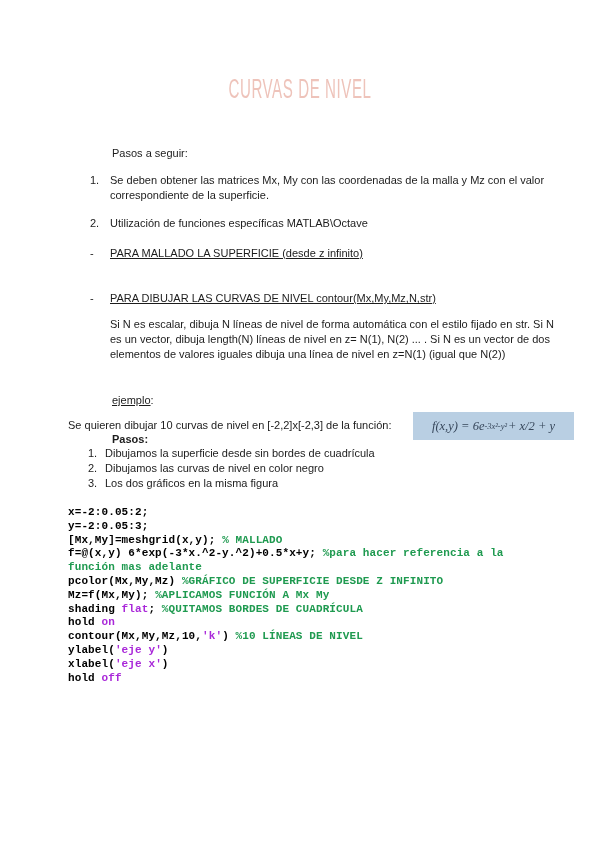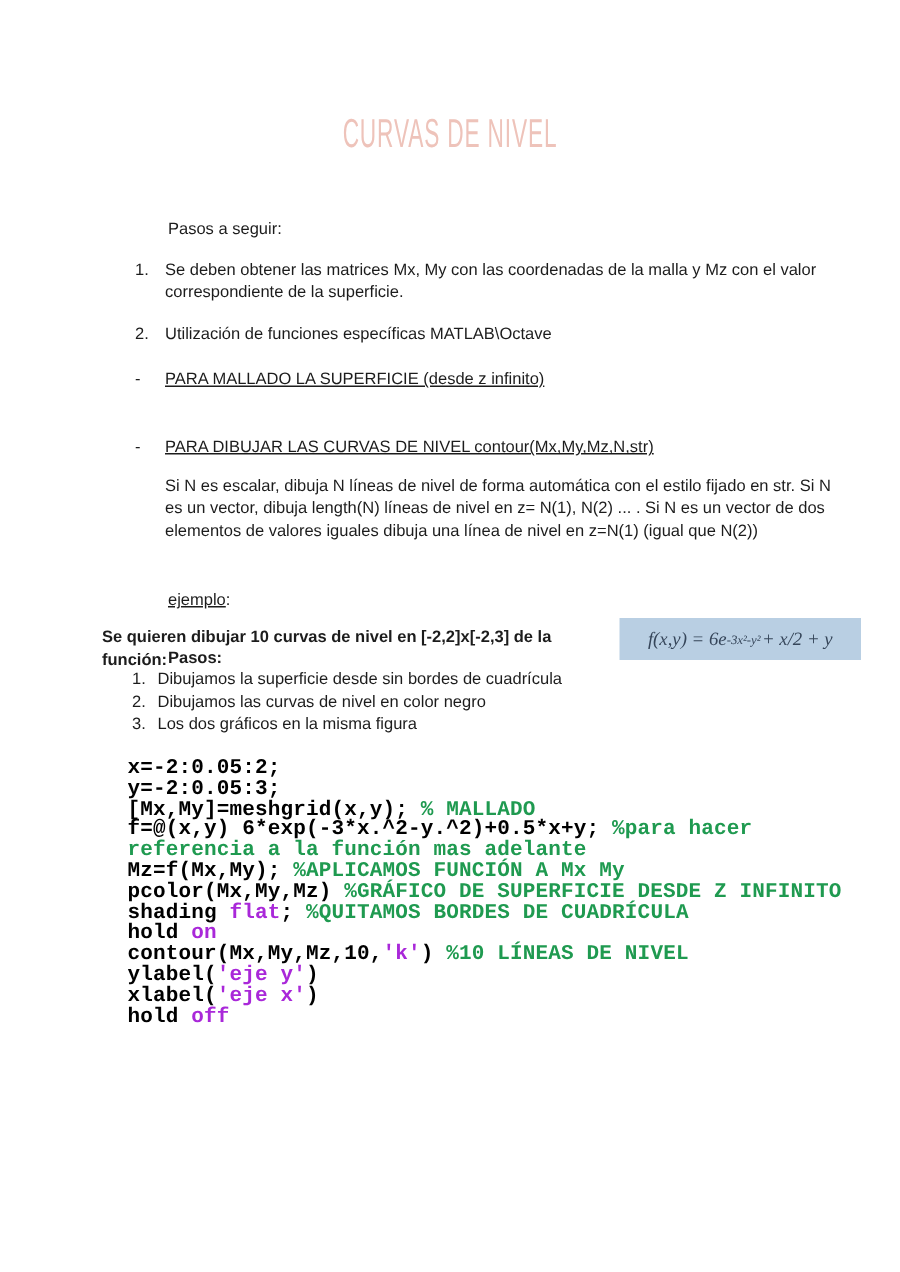--- a/index.html
+++ b/index.html
@@ -15,32 +15,32 @@
   }
   .heading{position:absolute;left:68px;padding-left:44px;}
   .bold{font-weight:bold;}
   .u{text-decoration:underline;}
   .li{position:absolute;left:90px;width:478px;display:flex;}
   .li .mk{flex:0 0 20px;}
   .li .tx{flex:1;}
   .steps .li{left:88px;width:460px;}
   .steps .li .mk{flex:0 0 17px;}
   .note{position:absolute;left:110px;width:452px;}
-  .sentence{position:absolute;left:68px;font-weight:bold;}
+  .sentence{position:absolute;left:68px;}
   .formula{
     position:absolute;top:412px;left:413px;width:161px;height:28px;
     background:#b9cfe3;display:flex;align-items:center;justify-content:center;
     font-family:"Liberation Serif",serif;font-style:italic;font-size:12.5px;color:#36465a;
     white-space:nowrap;
   }
   .formula sup{font-size:8.5px;line-height:0;font-style:italic;margin-right:1px;}
   .codeblock{
-    position:absolute;top:506px;left:85px;width:478px;
+    position:absolute;top:506px;left:68px;width:478px;
     font-family:"Liberation Mono","DejaVu Sans Mono",monospace;font-weight:bold;
-    font-size:14px;line-height:13.8px;letter-spacing:0.1px;color:#000;
+    font-size:11px;line-height:13.8px;letter-spacing:0.1px;color:#000;
   }
   .codeline{white-space:pre-wrap;word-break:break-word;min-height:13.8px;}
   .c-code{color:#000000;}
   .c-comment{color:#1f9a50;}
   .c-keyword{color:#a928d9;}
   .c-string{color:#a928d9;}
 </style>
 </head>
 <body>
 
@@ -95,22 +95,22 @@
       <span class="mk">3.</span>
       <span class="tx">Los dos gráficos en la misma figura</span>
     </div>
   </div>
 
   <div class="codeblock" id="codeblock">
       <div class="codeline"><span class="c-code">x=-2:0.05:2;</span></div>
       <div class="codeline"><span class="c-code">y=-2:0.05:3;</span></div>
       <div class="codeline"><span class="c-code">[Mx,My]=meshgrid(x,y); </span><span class="c-comment">% MALLADO</span></div>
       <div class="codeline"><span class="c-code">f=@(x,y) 6*exp(-3*x.^2-y.^2)+0.5*x+y; </span><span class="c-comment">%para hacer referencia a la función mas adelante</span></div>
+      <div class="codeline"><span class="c-code">pcolor(Mx,My,Mz) </span><span class="c-comment">%GRÁFICO DE SUPERFICIE DESDE Z INFINITO</span></div>
       <div class="codeline"><span class="c-code">Mz=f(Mx,My); </span><span class="c-comment">%APLICAMOS FUNCIÓN A Mx My</span></div>
-      <div class="codeline"><span class="c-code">pcolor(Mx,My,Mz) </span><span class="c-comment">%GRÁFICO DE SUPERFICIE DESDE Z INFINITO</span></div>
       <div class="codeline"><span class="c-code">shading </span><span class="c-keyword">flat</span><span class="c-code">; </span><span class="c-comment">%QUITAMOS BORDES DE CUADRÍCULA</span></div>
       <div class="codeline"><span class="c-code">hold </span><span class="c-keyword">on</span></div>
       <div class="codeline"><span class="c-code">contour(Mx,My,Mz,10,</span><span class="c-string">'k'</span><span class="c-code">) </span><span class="c-comment">%10 LÍNEAS DE NIVEL</span></div>
       <div class="codeline"><span class="c-code">ylabel(</span><span class="c-string">'eje y'</span><span class="c-code">)</span></div>
       <div class="codeline"><span class="c-code">xlabel(</span><span class="c-string">'eje x'</span><span class="c-code">)</span></div>
       <div class="codeline"><span class="c-code">hold </span><span class="c-keyword">off</span></div>
     </div>
 
 </div>
 

